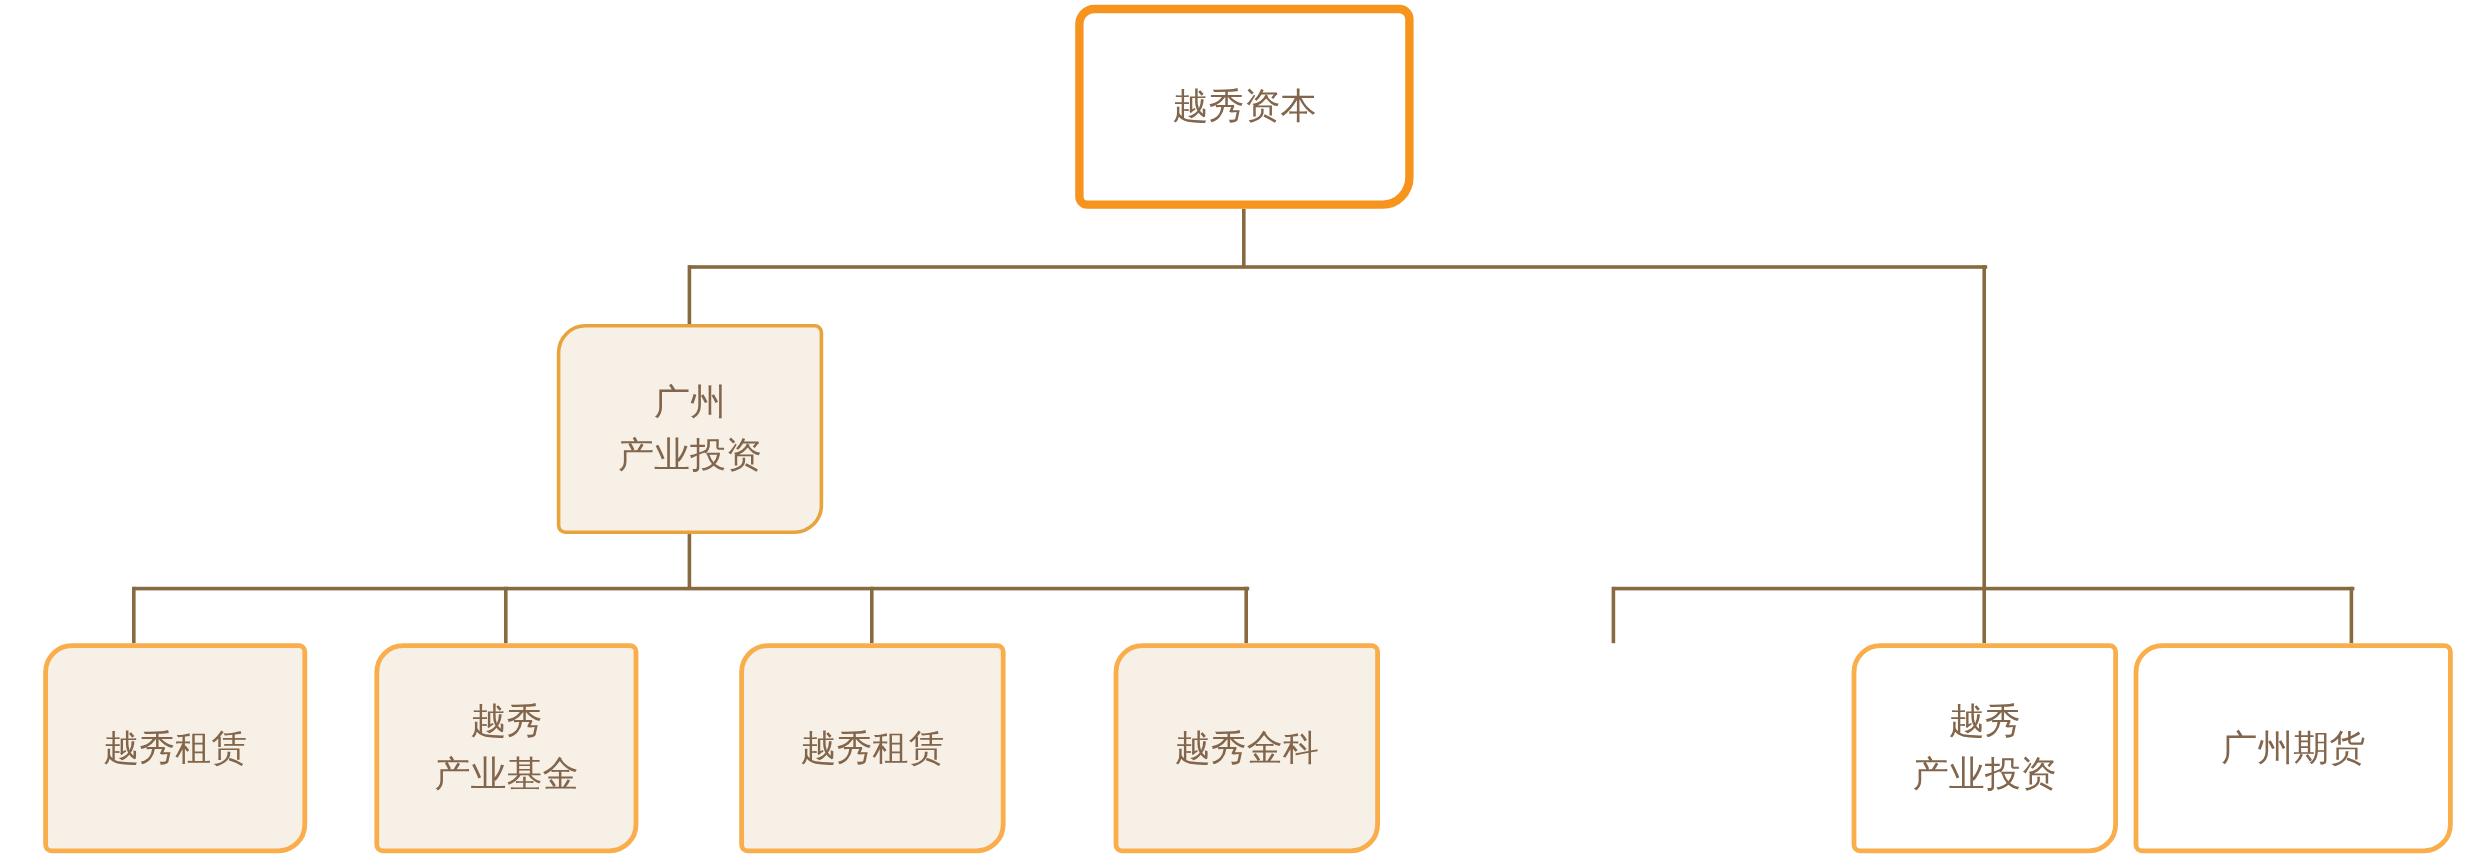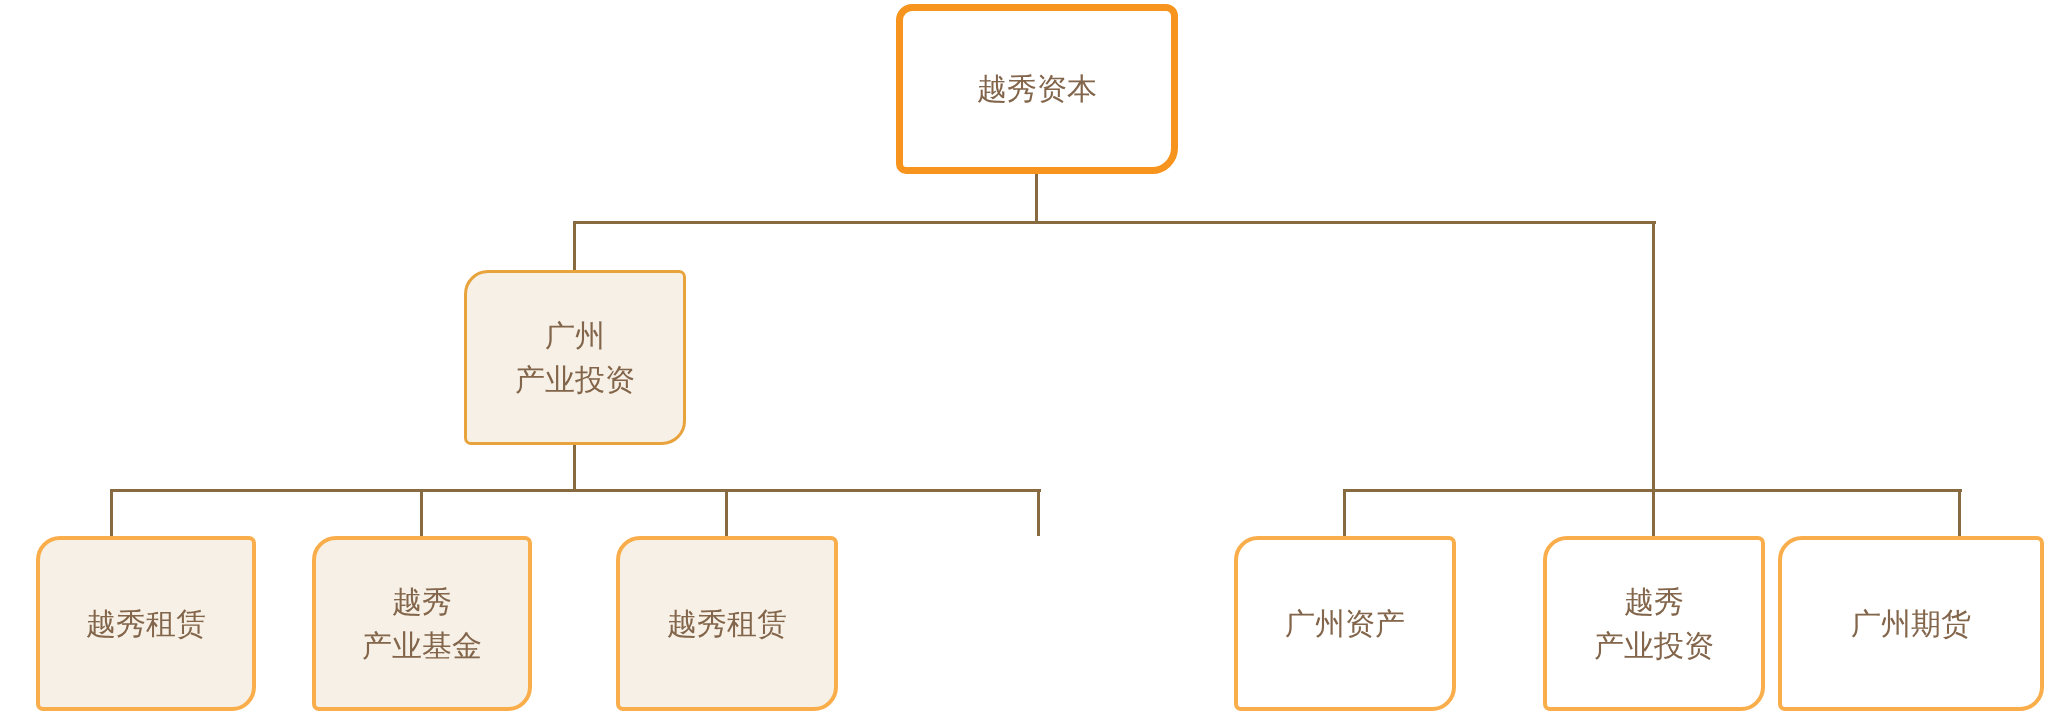--- a/index.html
+++ b/index.html
@@ -89,24 +89,24 @@
 
   <div class="node node--cream" style="left:312px; top:536px; width:220px; height:175px;">
     <span class="node-label">越秀
 产业基金</span>
   </div>
 
   <div class="node node--cream" style="left:616px; top:536px; width:222px; height:175px;">
     <span class="node-label">越秀租赁</span>
   </div>
 
+  <div class="node node--cream" style="left:928px; top:536px; width:222px; height:175px;">
+    <span class="node-label">越秀金科</span>
+  </div>
 
-  <div class="node node--white" style="left:1234px; top:536px; width:222px; height:175px;">
-    <span class="node-label">广州资产</span>
-  </div>
 
   <div class="node node--white" style="left:1543px; top:536px; width:222px; height:175px;">
     <span class="node-label">越秀
 产业投资</span>
   </div>
 
   <div class="node node--white" style="left:1778px; top:536px; width:266px; height:175px;">
     <span class="node-label">广州期货</span>
   </div>
 

